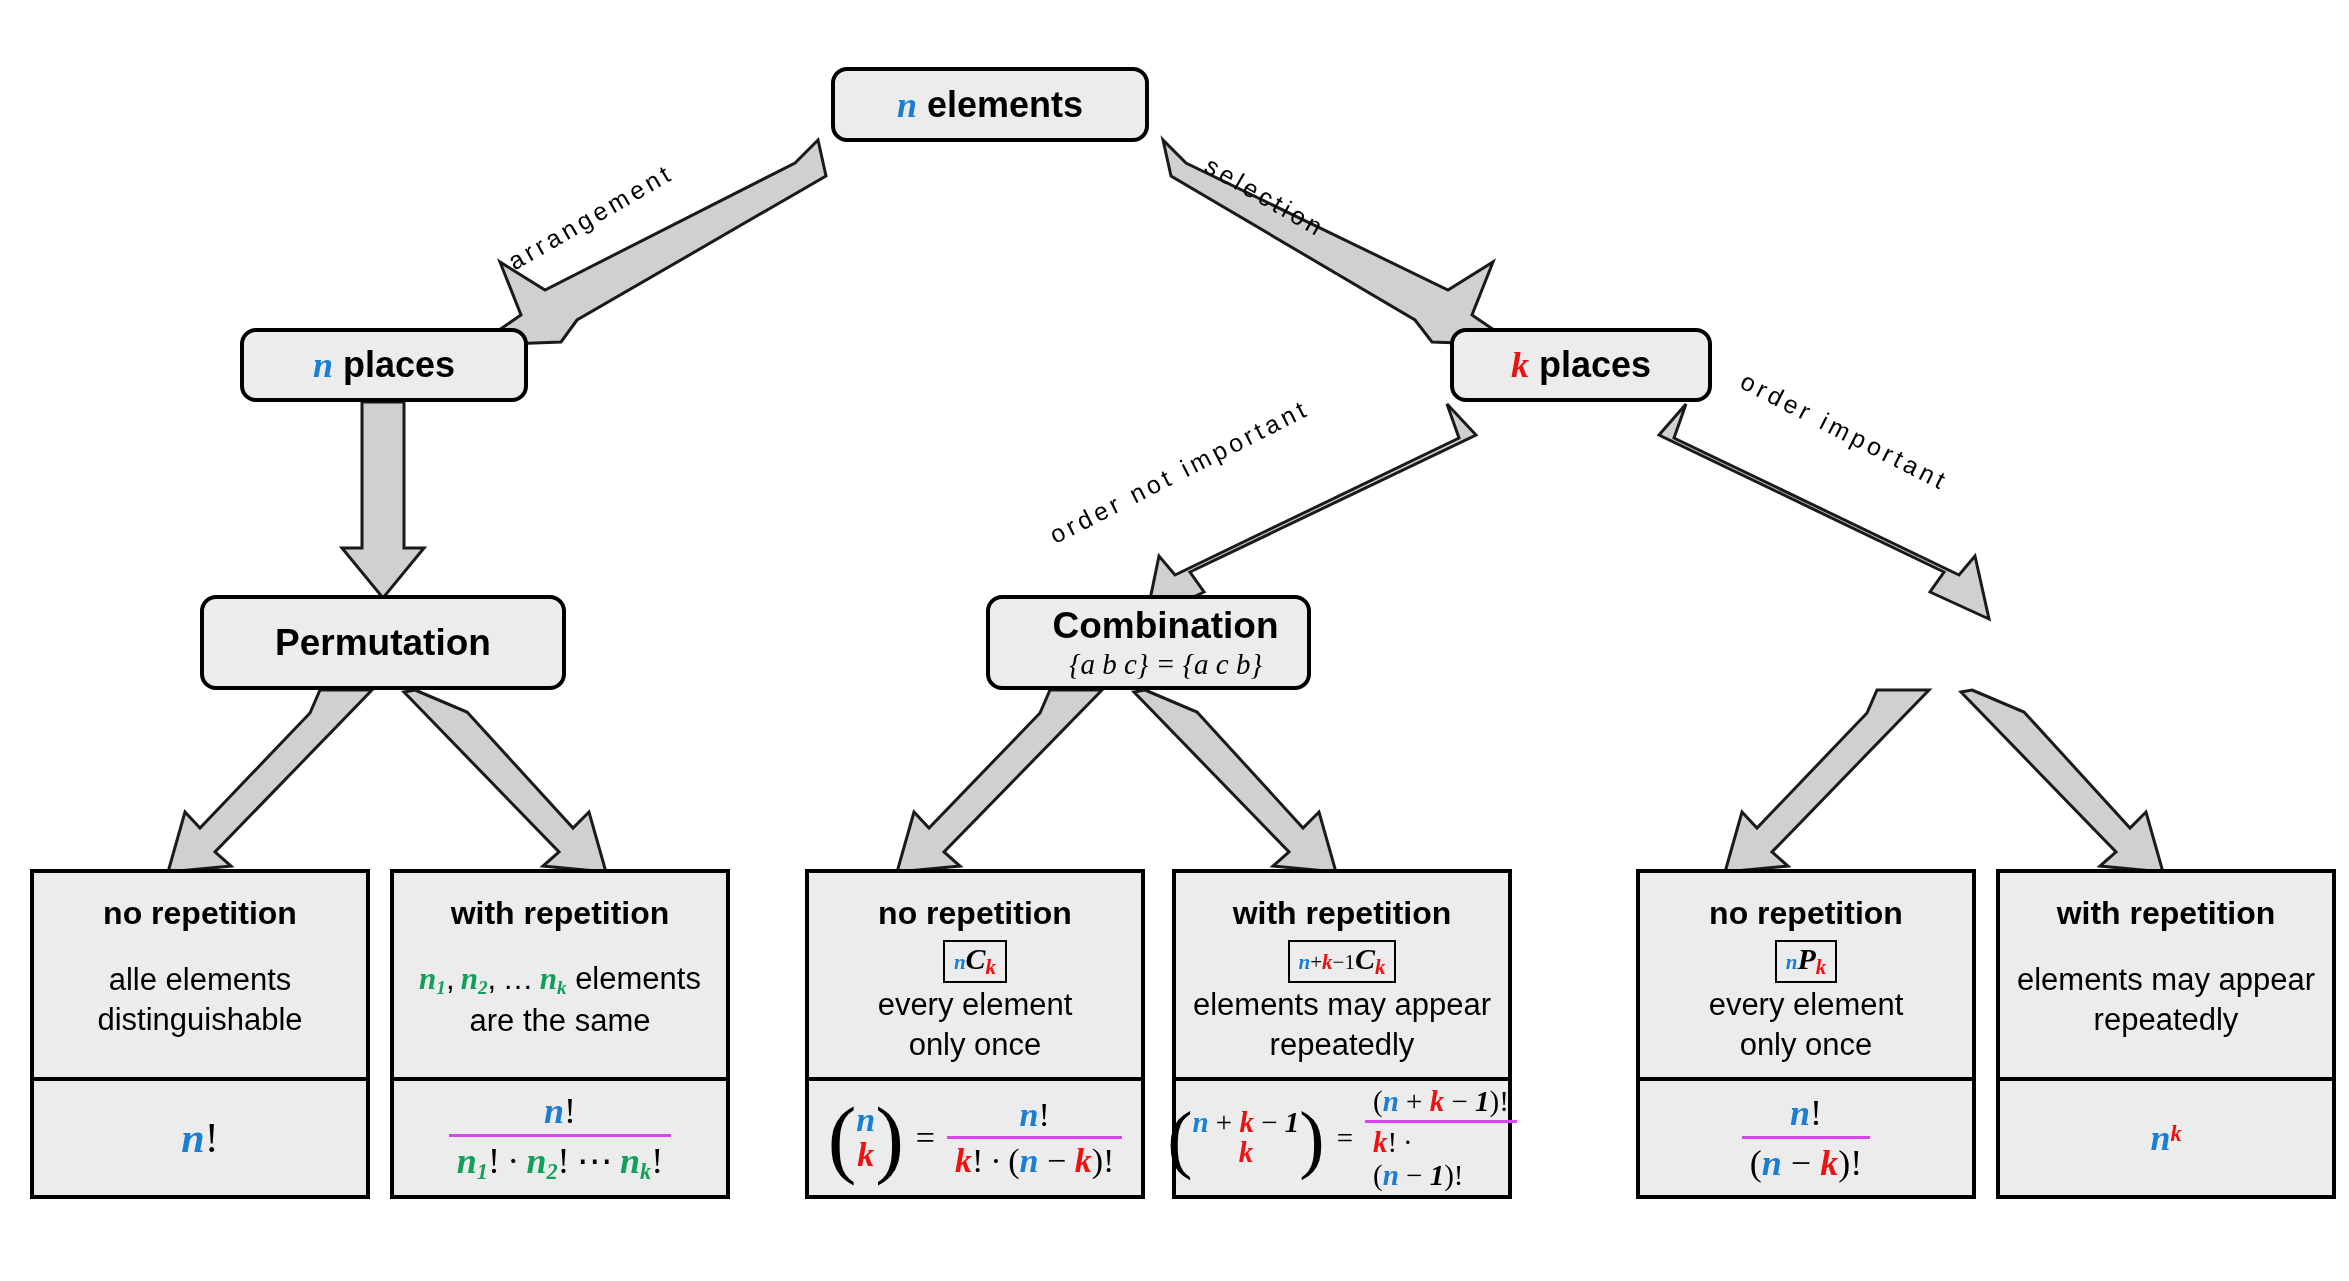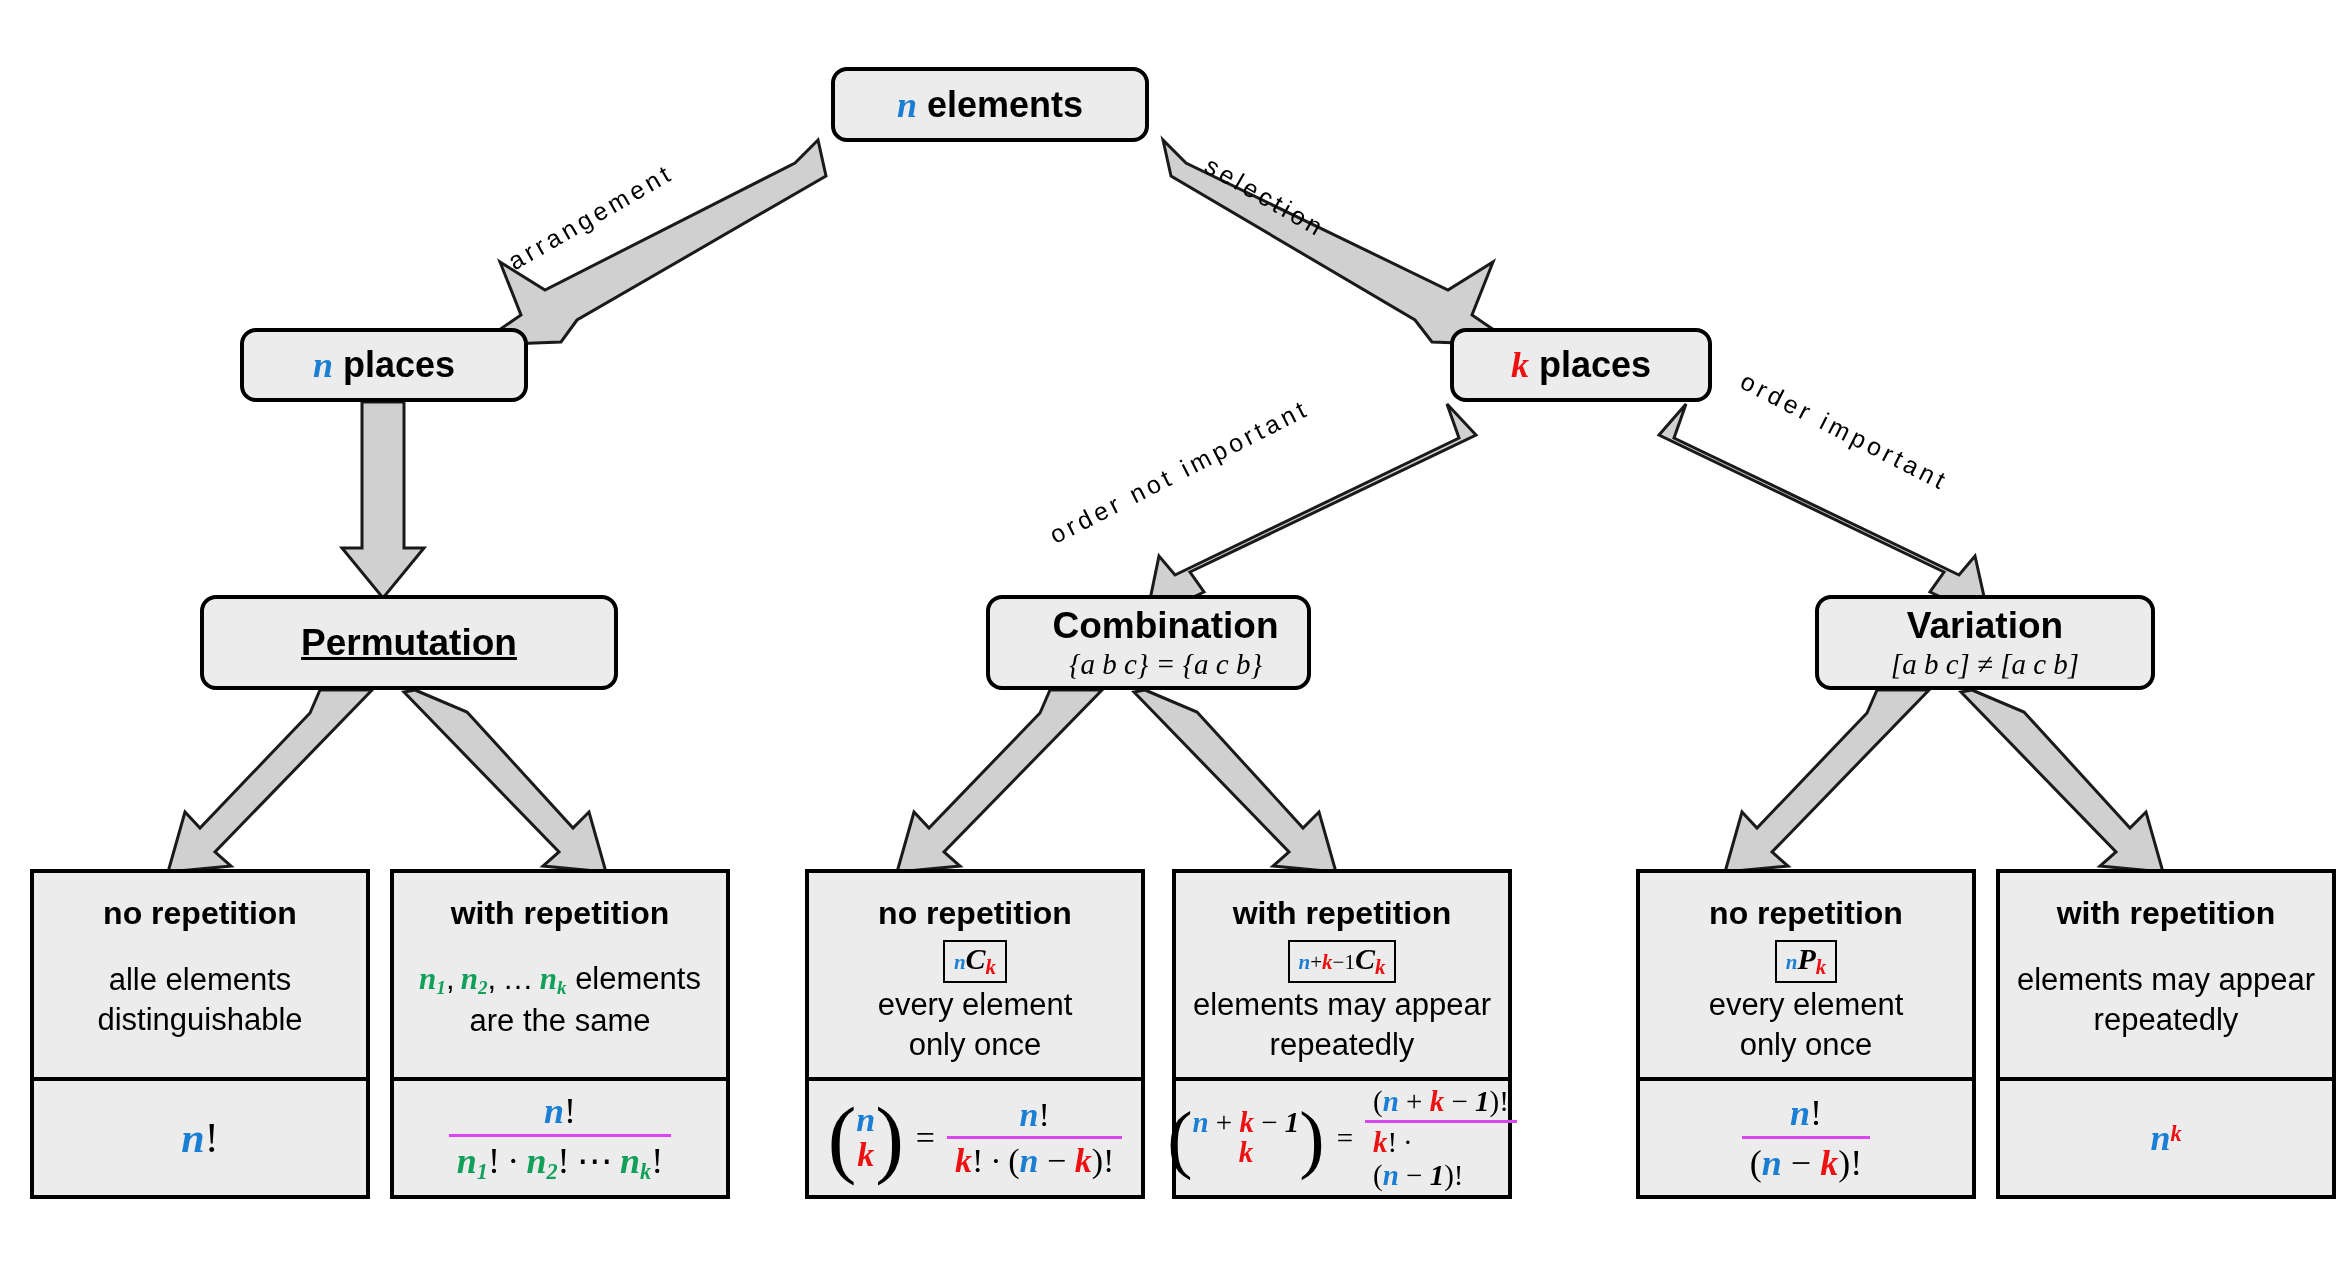--- a/index.html
+++ b/index.html
@@ -129,33 +129,29 @@
     </div>
   </div>
 
   <div class="node" style="left:1450px; top:328px; width:262px; height:74px; font-size:36px;">
     <div class="title">
       <span class="mi red">k</span>
       <span>places</span>
     </div>
   </div>
 
-  <div class="node" style="left:200px; top:595px; width:418px; height:95px;text-decoration:underline;">
+  <div class="node" style="left:200px; top:595px; width:366px; height:95px;">
     <div class="title" style="font-size:37px;">Permutation</div>
   </div>
 
   <div class="node" style="left:986px; top:595px; width:325px; height:95px;padding-left:34px;">
     <div class="title" style="font-size:37px;">Combination</div>
     <div class="sub" style="font-size:29px;margin-top:1px;text-align:right;">{a b c} = {a c b}</div>
   </div>
 
-  <div class="node" style="left:1815px; top:595px; width:340px; height:95px;">
-    <div class="title" style="font-size:37px;">Variation</div>
-    <div class="sub" style="font-size:29px;margin-top:1px;">[a b c] ≠ [a c b]</div>
-  </div>
 
   <div class="leaf" style="left:30px; top:869px; width:340px; height:330px;">
     <div class="leaf-top">
       <div class="leaf-head">no repetition</div>
       <div class="leaf-desc">
         <div>alle elements</div>
         <div>distinguishable</div>
       </div>
     </div>
     <div class="leaf-formula">

